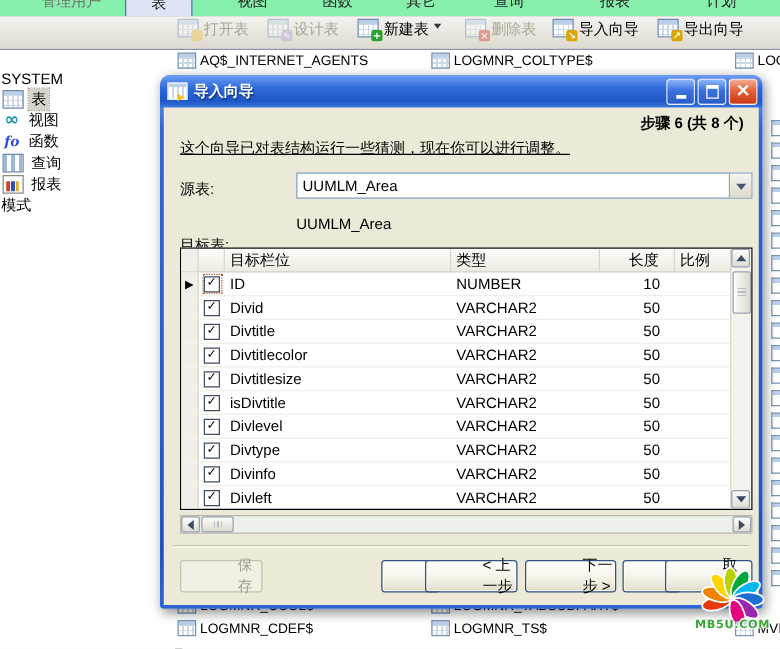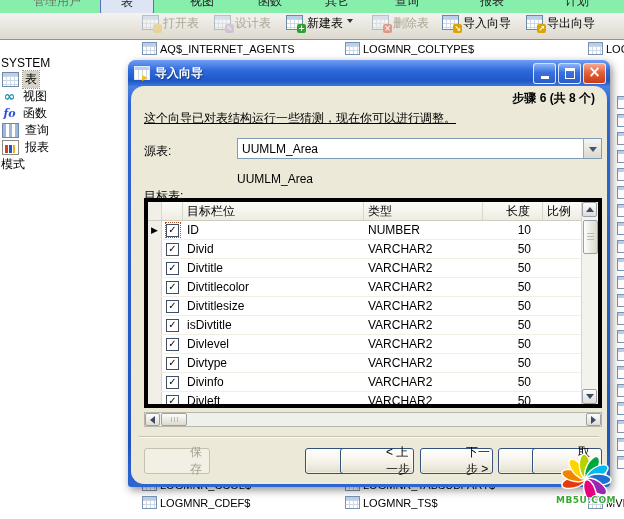--- a/index.html
+++ b/index.html
@@ -102,36 +102,36 @@
     border:3px solid rgba(0,0,0,0);border-left:6px solid #f0c020;}
   .title-text{flex:1;color:#fff;font-weight:bold;text-shadow:1px 1px 1px #103a8a;}
   .wbtn{width:21px;height:19px;border-radius:3px;border:1px solid rgba(255,255,255,.8);
     margin-left:2px;display:flex;align-items:center;justify-content:center;color:#fff;flex:none;}
   .wbtn.minb,.wbtn.maxb{background:linear-gradient(180deg,#8cb4f8,#3a70e0 45%,#2a5cc8);}
   .wbtn.closeb{background:linear-gradient(180deg,#f6a98e,#e4613a 45%,#c93a16);}
   .wbtn.minb::after{content:"";width:8px;height:3px;background:#fff;margin-top:8px;}
   .wbtn.maxb::after{content:"";width:8px;height:7px;border:1px solid #fff;border-top-width:3px;}
   .wbtn.closeb::after{content:"\00d7";font:bold 15px/15px "DejaVu Sans",sans-serif;margin-top:-2px;}
 
-  .dlg-body{position:absolute;left:3px;top:26px;right:3px;bottom:3px;background:#ece9d8;border-radius:13px;}
+  .dlg-body{position:absolute;left:3px;top:26px;right:3px;bottom:3px;background:#ece9d8;}
   .step-label{position:absolute;right:12px;top:4px;font-weight:bold;}
   .dlg-desc{position:absolute;left:13px;top:24px;text-decoration:underline;}
   .lbl-source{position:absolute;left:13px;top:57px;}
   .lbl-target{position:absolute;left:13px;top:86px;margin-top:16px;}
   .val-target{position:absolute;left:106px;top:86px;}
   .combo{position:absolute;left:106px;top:52px;width:365px;height:21px;background:#fff;
     border:1px solid #7f9db9;display:flex;align-items:center;box-sizing:border-box;}
   .combo-text{flex:1;padding-left:4px;}
   .combo-btn{width:17px;align-self:stretch;background:linear-gradient(180deg,#f5f5f2,#dcd9cc);
     border-left:1px solid #aaa998;display:flex;align-items:center;justify-content:center;}
   .combo-btn::after{content:"";width:0;height:0;border:4px solid rgba(0,0,0,0);border-top:5px solid #46566c;margin-top:5px;}
 
   
   .grid{position:absolute;left:13px;top:112px;width:458px;height:210px;background:#fff;
-    border:4px solid #000000;box-sizing:border-box;overflow:hidden;}
+    border:1px solid #000000;box-sizing:border-box;overflow:hidden;}
   .g-head{display:flex;height:18px;background:linear-gradient(180deg,#fcfbf8,#eeece1);
     border-bottom:1px solid #cfcdbf;}
   .g-head .gcell{border-right:1px solid #d9d7c9;}
   .g-row{display:flex;height:18px;border-bottom:1px solid #f0eee5;}
   .gcell{display:flex;align-items:center;box-sizing:border-box;overflow:hidden;white-space:nowrap;}
   .col-sel{width:14px;background:#f1efe8;border-right:1px solid #d9d7c9;justify-content:center;}
   .col-cb{width:21px;justify-content:center;}
   .col-field{width:181px;padding-left:4px;}
   .col-type{width:119px;padding-left:4px;}
   .col-len{width:60px;justify-content:flex-end;padding-right:12px;}

